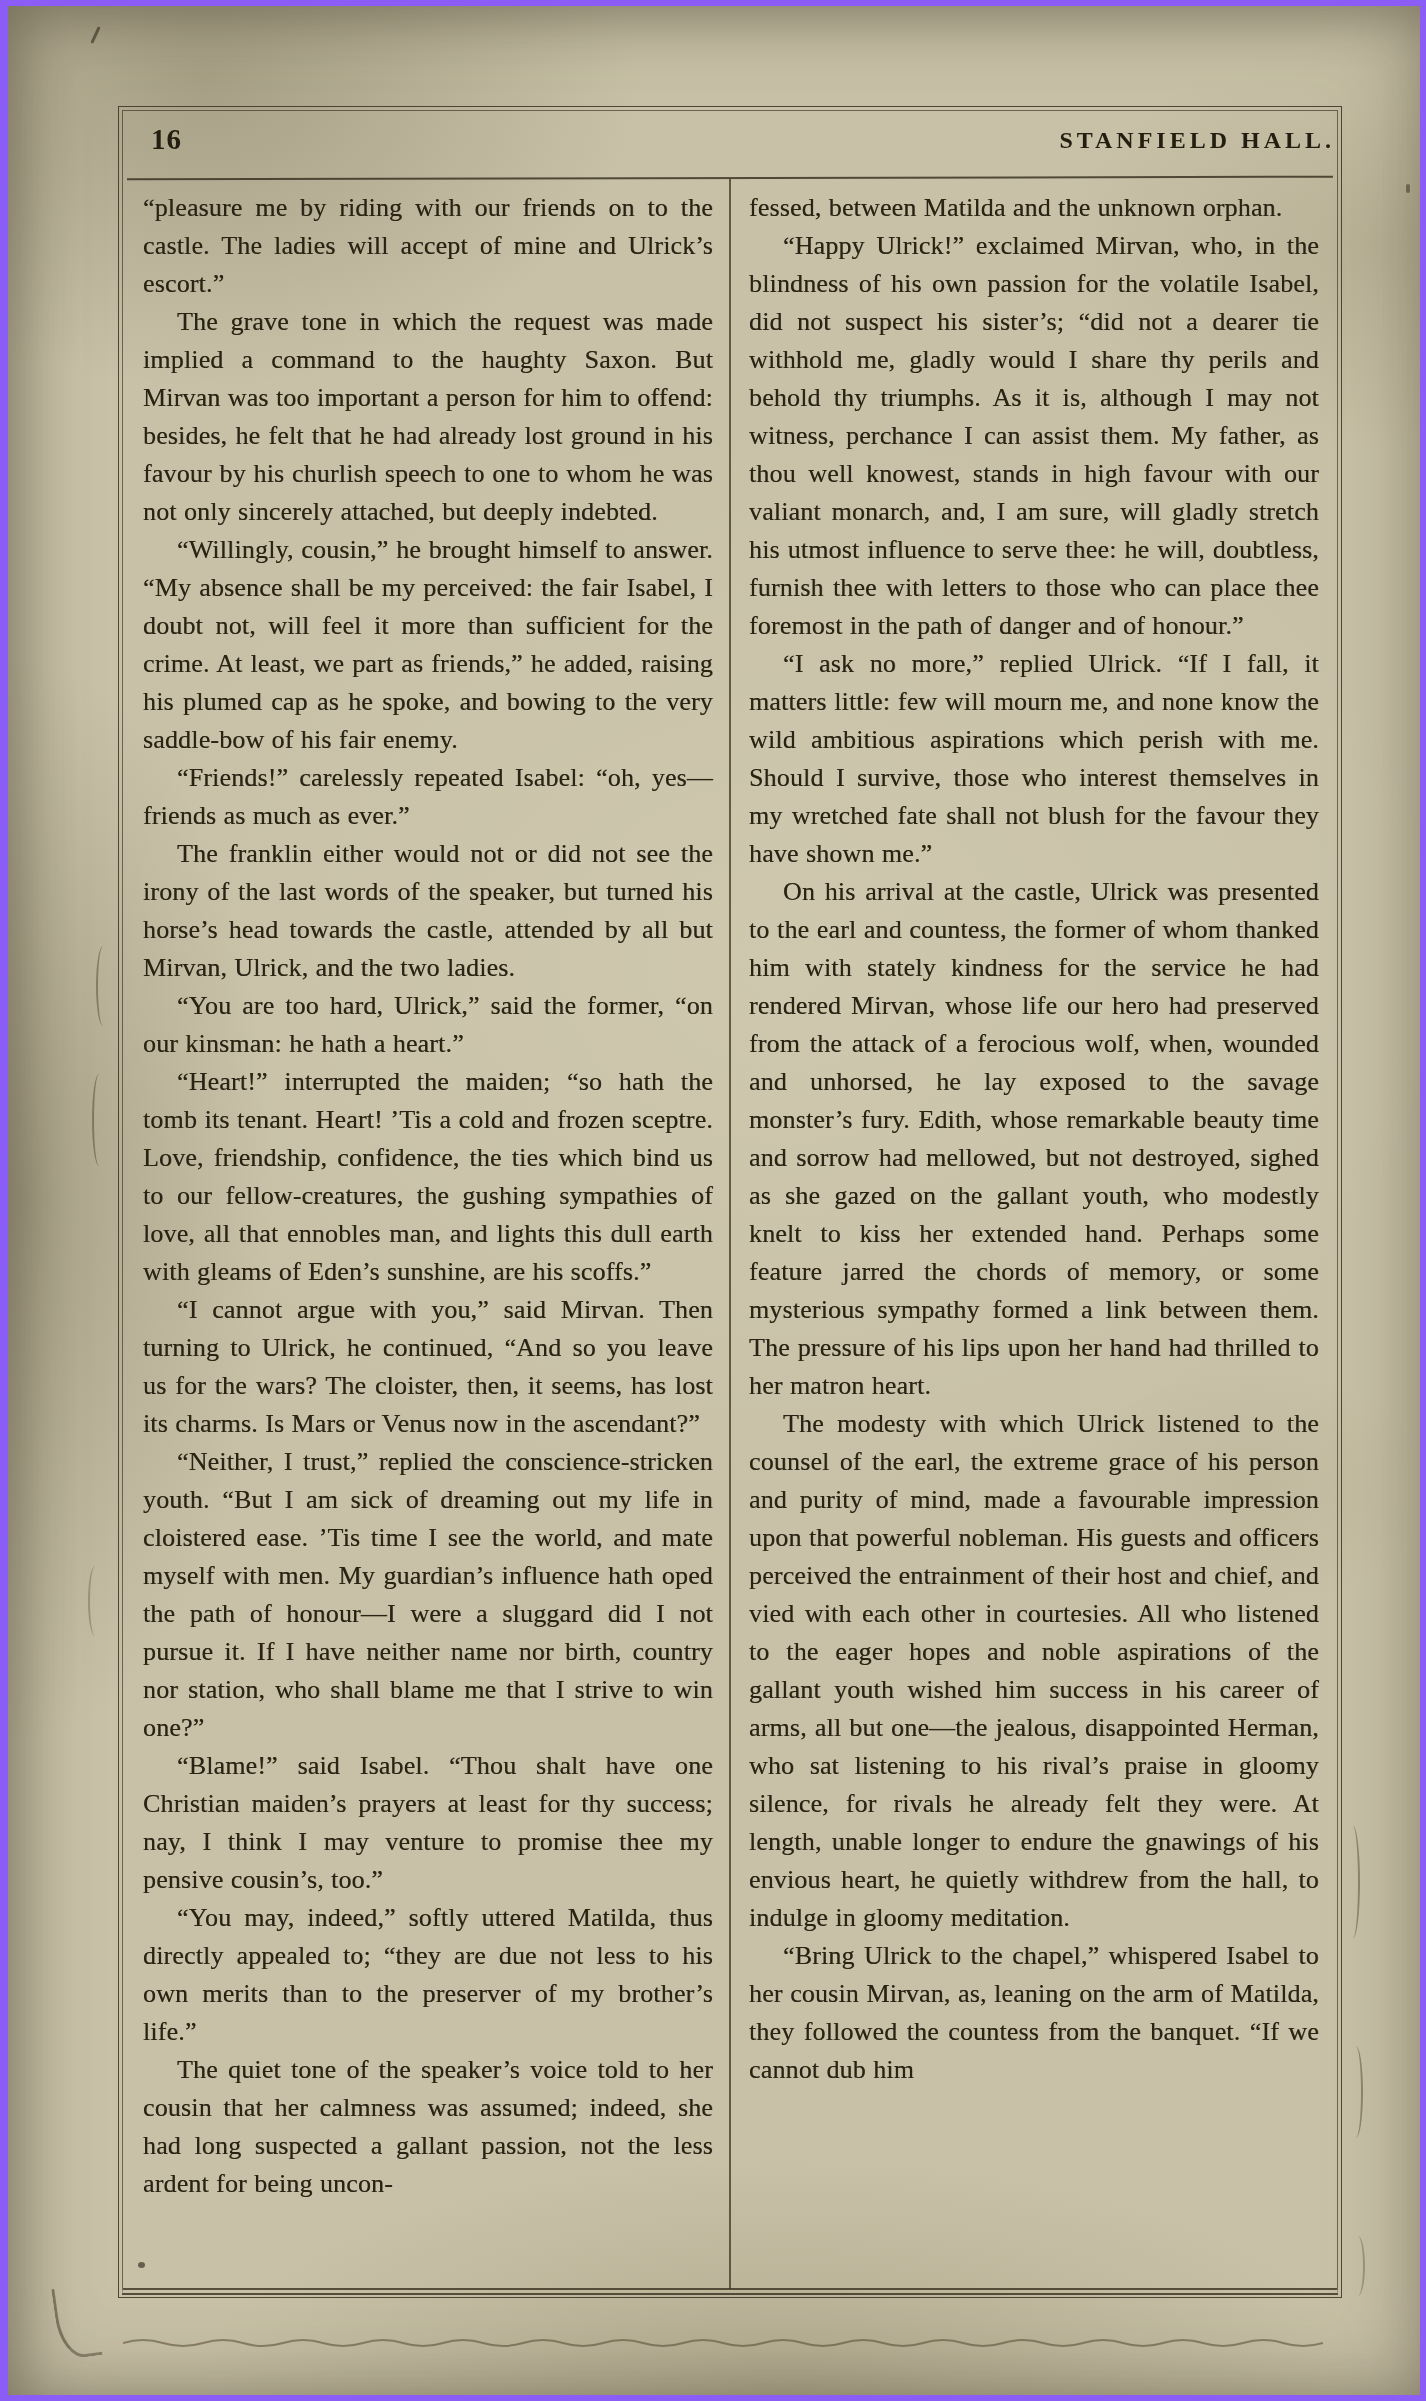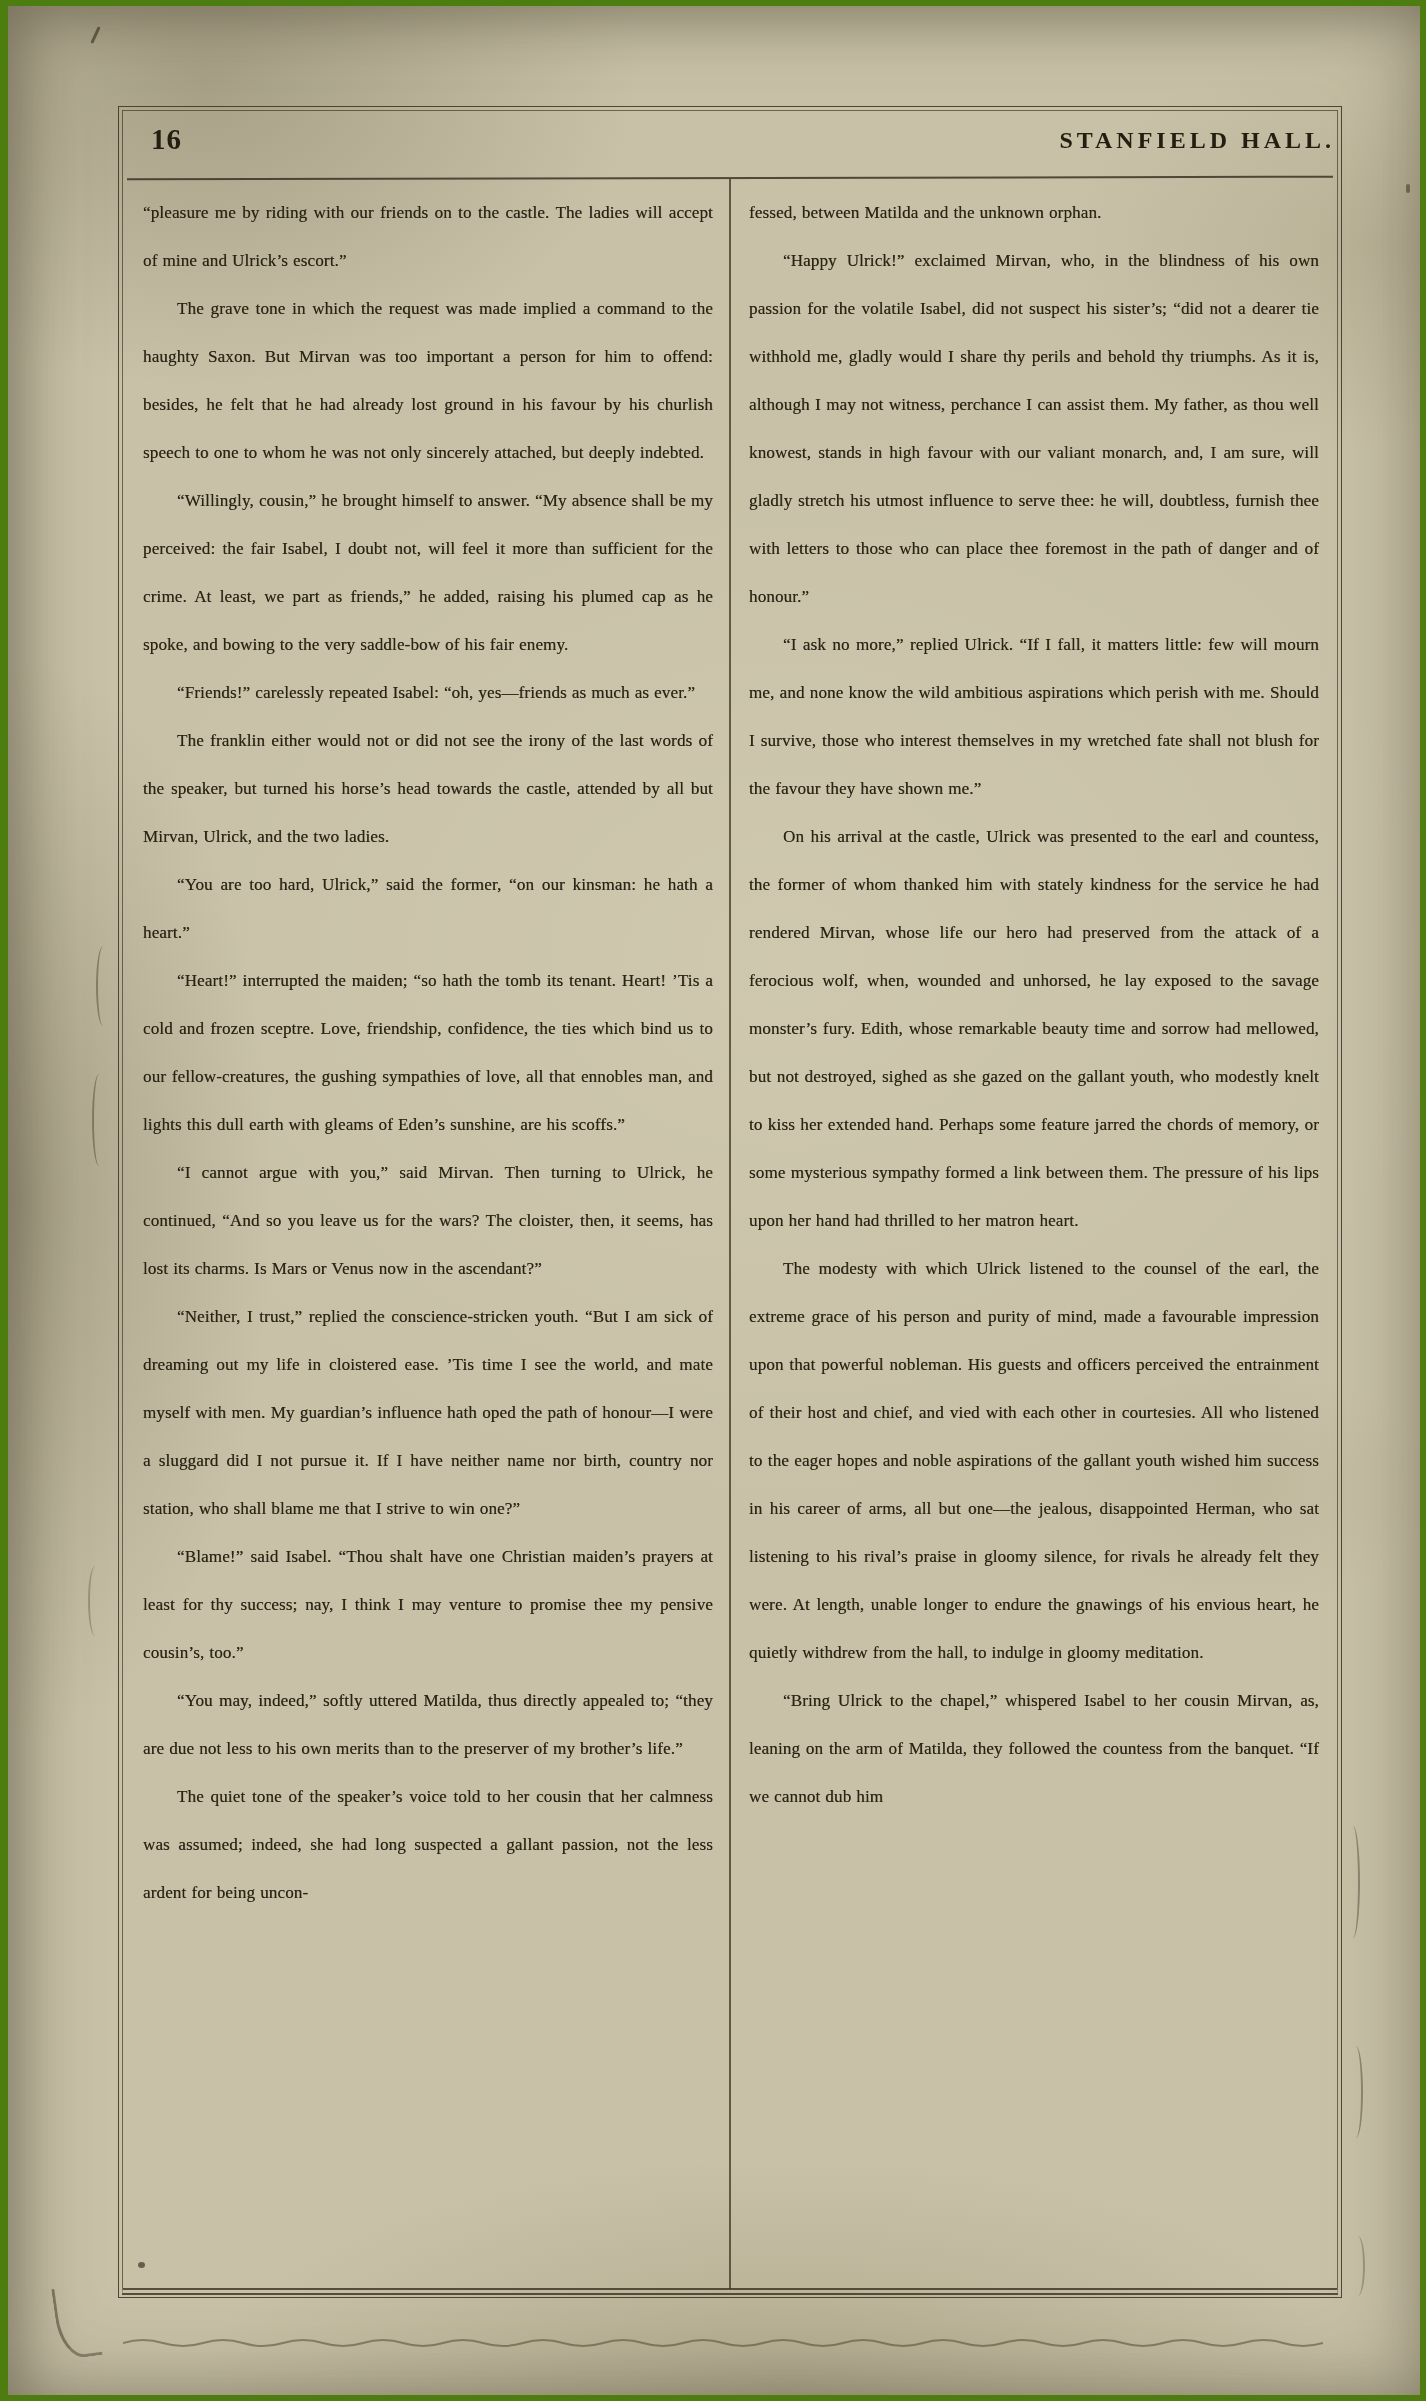--- a/index.html
+++ b/index.html
@@ -4,21 +4,21 @@
 <title>Stanfield Hall — page 16</title>
 <style>
   * { box-sizing: border-box; }
   html, body { margin: 0; padding: 0; background: #7e7661; }
 
   .scan {
     position: relative;
     width: 1426px;
     height: 2401px;
     overflow: hidden;
-    background: #4d7c0f;
+    background: #8b5cf6;
     font-family: "Liberation Serif", "DejaVu Serif", serif;
   }
 
   .paper {
     position: absolute;
     left: 8px; top: 6px;
     width: 1412px; height: 2389px;
     background-color: #c8c1a7;
     background-image:
       radial-gradient(ellipse 700px 500px at 14% 3%,  rgba(92,84,58,.30), transparent 62%),
@@ -71,22 +71,22 @@
   .columns {
     position: absolute;
     left: 6px; right: 6px; top: 72px; bottom: 8px;
     display: flex;
   }
   .column {
     flex: 1 1 0;
     padding: 10px 16px 0 18px;
     overflow: hidden;
     text-align: justify;
-    font-size: 17px;
-    line-height: 48px;
+    font-size: 26px;
+    line-height: 38px;
     letter-spacing: 0.15px;
     word-spacing: 0.6px;
     color: #2a2313;
     hyphens: auto; -webkit-hyphens: auto;
   }
   .column p {
     margin: 0;
     text-indent: 34px;
     text-shadow: 0.35px 0 0 rgba(42,35,19,.55);
   }

